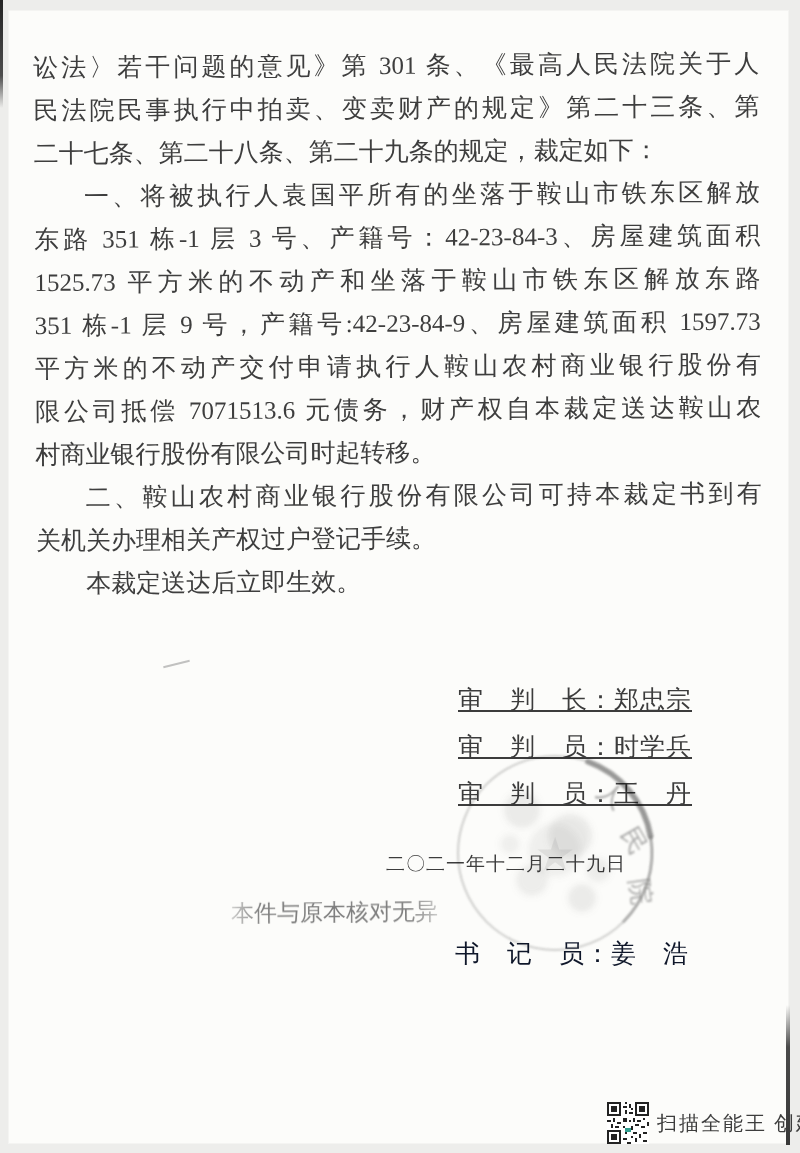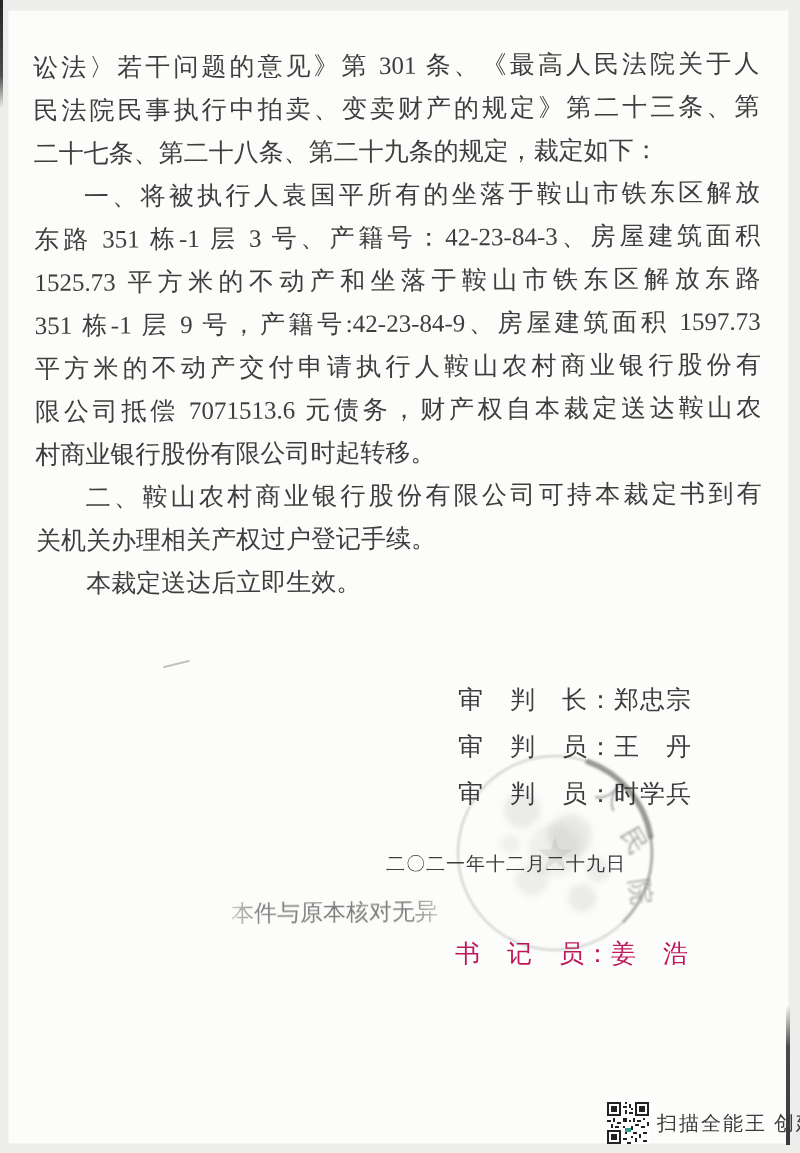--- a/index.html
+++ b/index.html
@@ -18,25 +18,25 @@
   
   .body-text{position:absolute;left:33px;top:46px;width:726px;
              font-size:25px;line-height:43px;color:#3e3e3e;
              transform:rotate(-0.35deg);transform-origin:0 0;}
   .body-text .line{white-space:nowrap;}
   .body-text .line.fill{white-space:normal;text-align:justify;text-align-last:justify;}
   .body-text .line.indent{padding-left:50px;}
 
   
   .sig-block{position:absolute;left:458px;top:676px;font-size:25px;
-             line-height:47px;color:#3c3c3c;letter-spacing:1px;}
+             line-height:47px;color:#3c3c3c;letter-spacing:1px;text-decoration:underline;}
   .date-line{position:absolute;left:386px;top:851px;font-size:19px;
              color:#3c3c3c;letter-spacing:1px;}
   .clerk-line{position:absolute;left:455px;top:937px;font-size:25px;
-              color:#be185d;letter-spacing:1px;}
+              color:#0f172a;letter-spacing:1px;}
 
   
   .verify-stamp{position:absolute;left:231px;top:897px;font-size:23px;
                 color:#696969;opacity:.85;filter:blur(.4px);
                 transform:rotate(-.6deg);letter-spacing:0;
                 -webkit-mask-image:linear-gradient(90deg,rgba(0,0,0,.35),#000 14%,#000 86%,rgba(0,0,0,.4));
                 mask-image:linear-gradient(90deg,rgba(0,0,0,.35),#000 14%,#000 86%,rgba(0,0,0,.4));}
 
   
   .seal{position:absolute;left:450px;top:748px;width:210px;height:210px;
@@ -75,22 +75,22 @@
       <div class="line fill">限公司抵偿 7071513.6 元债务，财产权自本裁定送达鞍山农</div>
       <div class="line">村商业银行股份有限公司时起转移。</div>
       <div class="line fill indent">二、鞍山农村商业银行股份有限公司可持本裁定书到有</div>
       <div class="line">关机关办理相关产权过户登记手续。</div>
       <div class="line indent">本裁定送达后立即生效。</div>
     </div>
 
   <div class="sig-block">
 
   <div class="sig-line">审　判　长：郑忠宗</div>
+      <div class="sig-line">审　判　员：时学兵</div>
       <div class="sig-line">审　判　员：王　丹</div>
-      <div class="sig-line">审　判　员：时学兵</div>
     </div>
 
   <div class="date-line">二〇二一年十二月二十九日</div>
 
   <div class="verify-stamp">本件与原本核对无异</div>
 
   <div class="clerk-line">书　记　员：姜　浩</div>
 
   <div class="pen-mark"></div>
 

